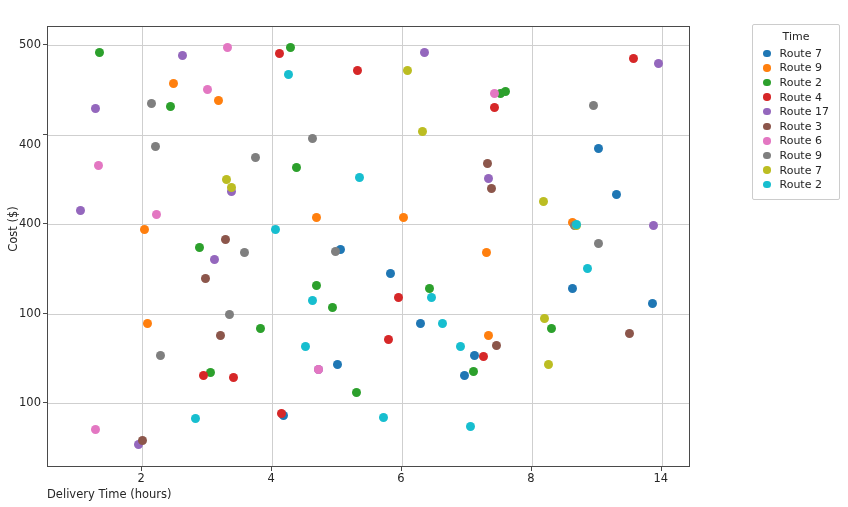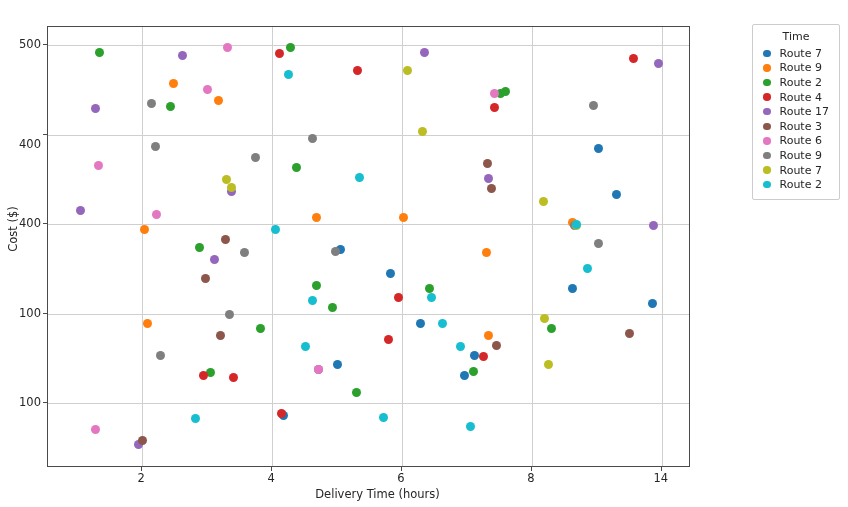--- a/index.html
+++ b/index.html
@@ -110,24 +110,24 @@
   #xtick-labels {
     position: absolute;
     left: 0;
     top: 471px;
     width: 848px;
     height: 20px;
   }
   
   #xlabel {
     position: absolute;
-    left: 56px;
+    left: 47px;
     top: 487px;
     width: 643px;
-    text-align: center;
+    text-align: left;
     font-size: 11.5px;
     color: #262626;
   }
   #ylabel {
     position: absolute;
     left: -97px;
     top: 222px;
     width: 220px;
     text-align: center;
     font-size: 11.5px;

